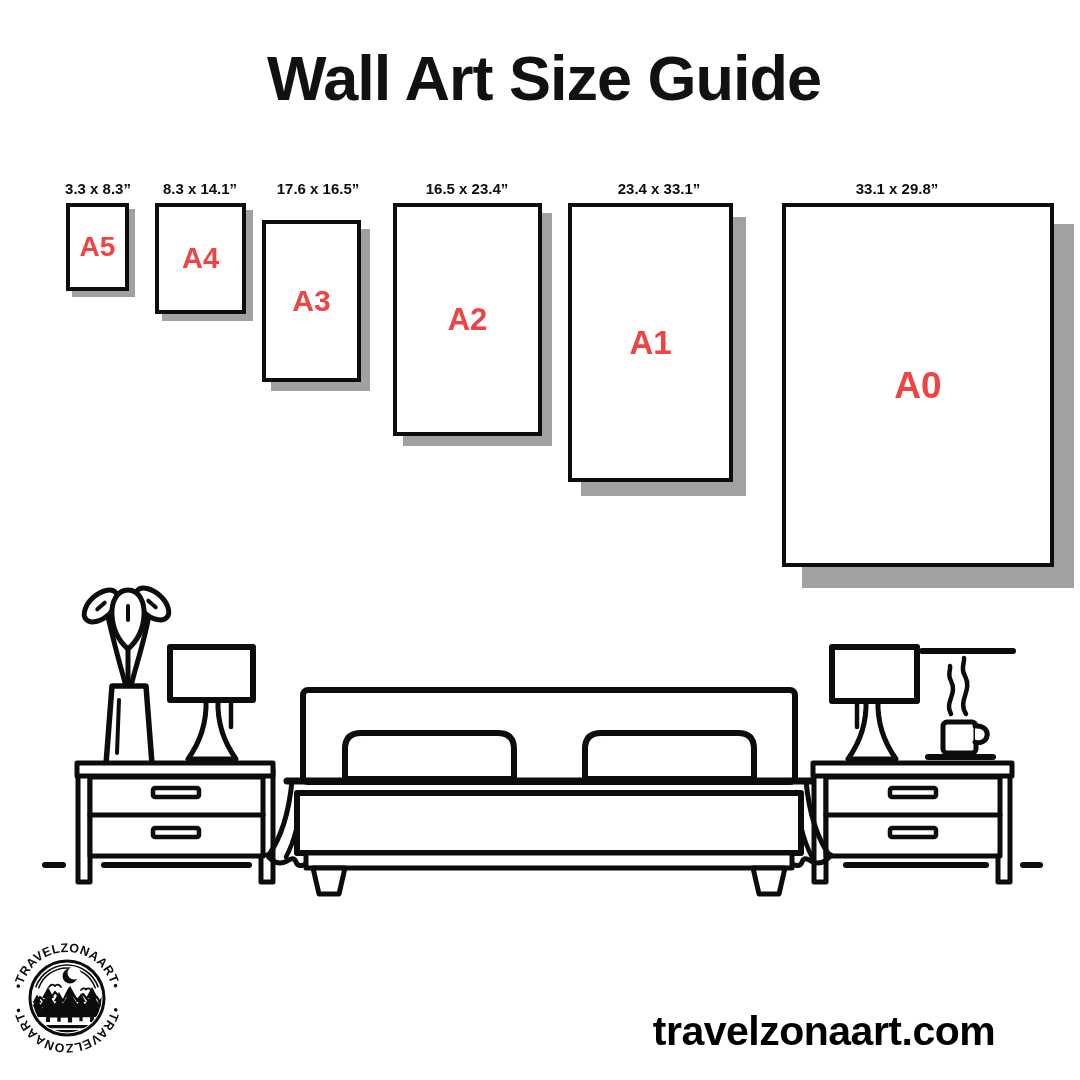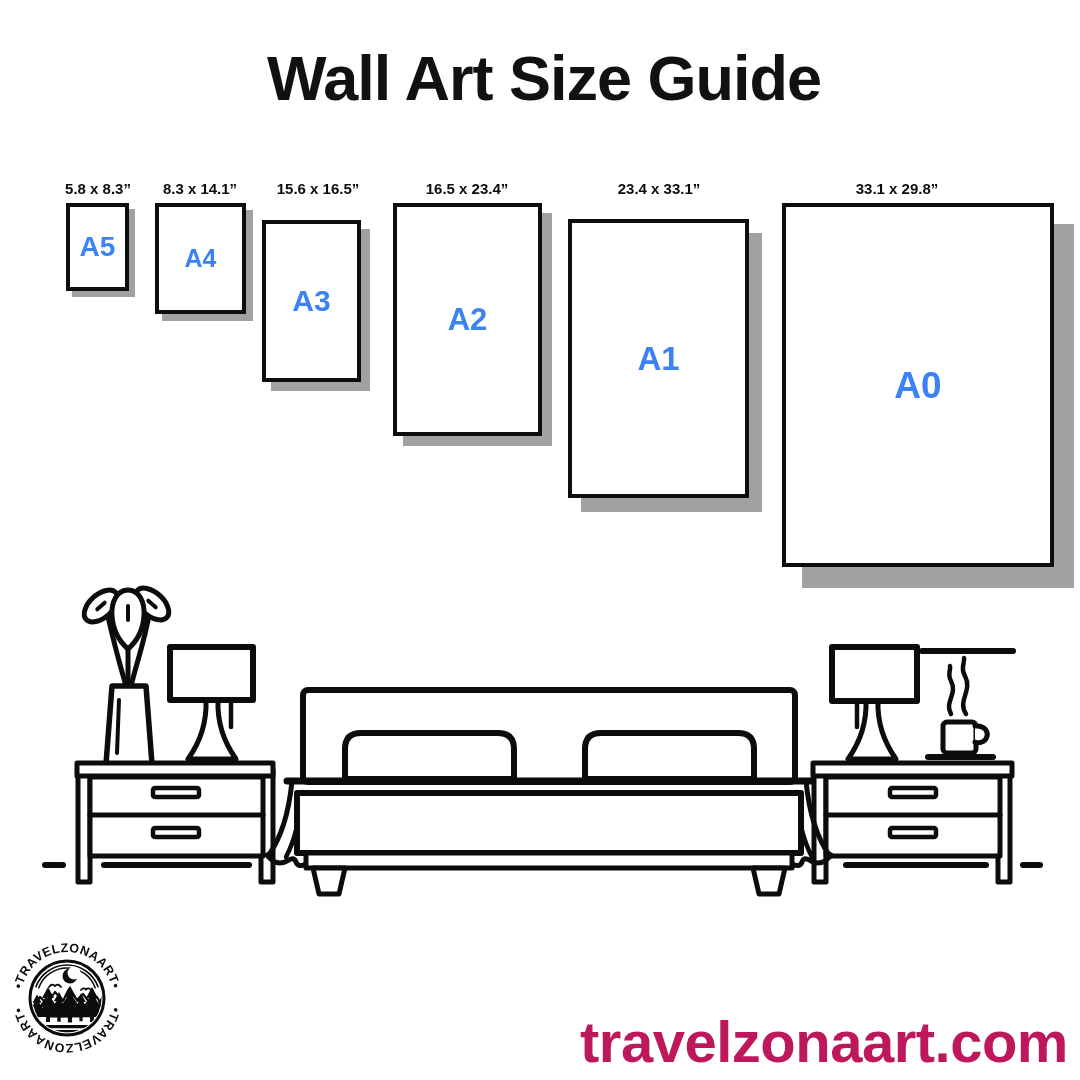--- a/index.html
+++ b/index.html
@@ -3,55 +3,55 @@
 <meta charset="utf-8">
 <style>
   html,body{margin:0;padding:0;background:#ffffff;}
   .canvas{position:relative;width:1080px;height:1080px;background:#ffffff;overflow:hidden;
           font-family:"Liberation Sans",sans-serif;color:#0d0d0d;}
   .page-title{position:absolute;top:38px;left:0;width:1080px;text-align:center;margin:4px;
           font-size:63px;font-weight:800;letter-spacing:-1px;color:#111;}
   .size-label{position:absolute;transform:translateX(-50%);font-size:15px;font-weight:700;
           white-space:nowrap;color:#0d0d0d;top:180px;}
   .frame{position:absolute;background:#ffffff;border:4px solid #0d0d0d;box-sizing:border-box;
-          display:flex;align-items:center;justify-content:center;font-weight:700;color:#3b82f6;}
+          display:flex;align-items:center;justify-content:center;font-weight:700;color:#ef4444;}
   .frame span{line-height:1;}
   .illustration{position:absolute;left:0;top:580px;width:1080px;height:330px;}
   .logo{position:absolute;left:7px;top:938px;width:120px;height:120px;}
   .website{position:absolute;top:1008px;left:824px;transform:translateX(-50%);
-          font-size:58px;font-weight:800;letter-spacing:-0.5px;color:#be185d;white-space:nowrap;}
+          font-size:41px;font-weight:800;letter-spacing:-0.5px;color:#000000;white-space:nowrap;}
   svg text{font-family:"Liberation Sans",sans-serif;}
 </style>
 </head>
 <body>
 
 <div class="canvas">
 
   <h1 class="page-title">Wall Art Size Guide</h1>
 
-  <div class="size-label" style="left:98px">5.8 x 8.3”</div>
+  <div class="size-label" style="left:98px">3.3 x 8.3”</div>
   <div class="size-label" style="left:200px">8.3 x 14.1”</div>
-  <div class="size-label" style="left:318px">15.6 x 16.5”</div>
+  <div class="size-label" style="left:318px">17.6 x 16.5”</div>
   <div class="size-label" style="left:467px">16.5 x 23.4”</div>
   <div class="size-label" style="left:659px">23.4 x 33.1”</div>
   <div class="size-label" style="left:897px">33.1 x 29.8”</div>
 
   <div class="frame" style="left:66px;top:203px;width:63px;height:88px;box-shadow:6px 6px 0 #a1a1a1;font-size:28px">
       <span>A5</span>
     </div>
-  <div class="frame" style="left:155px;top:203px;width:91px;height:111px;box-shadow:7px 7px 0 #a1a1a1;font-size:25px">
+  <div class="frame" style="left:155px;top:203px;width:91px;height:111px;box-shadow:7px 7px 0 #a1a1a1;font-size:29px">
       <span>A4</span>
     </div>
   <div class="frame" style="left:262px;top:220px;width:99px;height:162px;box-shadow:9px 9px 0 #a1a1a1;font-size:30px">
       <span>A3</span>
     </div>
   <div class="frame" style="left:393px;top:203px;width:149px;height:233px;box-shadow:10px 10px 0 #a1a1a1;font-size:31px">
       <span>A2</span>
     </div>
-  <div class="frame" style="left:568px;top:219px;width:181px;height:279px;box-shadow:13px 14px 0 #a1a1a1;font-size:33px">
+  <div class="frame" style="left:568px;top:203px;width:165px;height:279px;box-shadow:13px 14px 0 #a1a1a1;font-size:33px">
       <span>A1</span>
     </div>
   <div class="frame" style="left:782px;top:203px;width:272px;height:364px;box-shadow:20px 21px 0 #a1a1a1;font-size:37px">
       <span>A0</span>
     </div>
 
   <svg class="illustration" viewBox="0 580 1080 330" fill="none" stroke="#0c0c0c" stroke-width="5" stroke-linecap="round" stroke-linejoin="round">
 
     <g stroke-width="6">
       <path d="M 45,865 H 63"></path>

